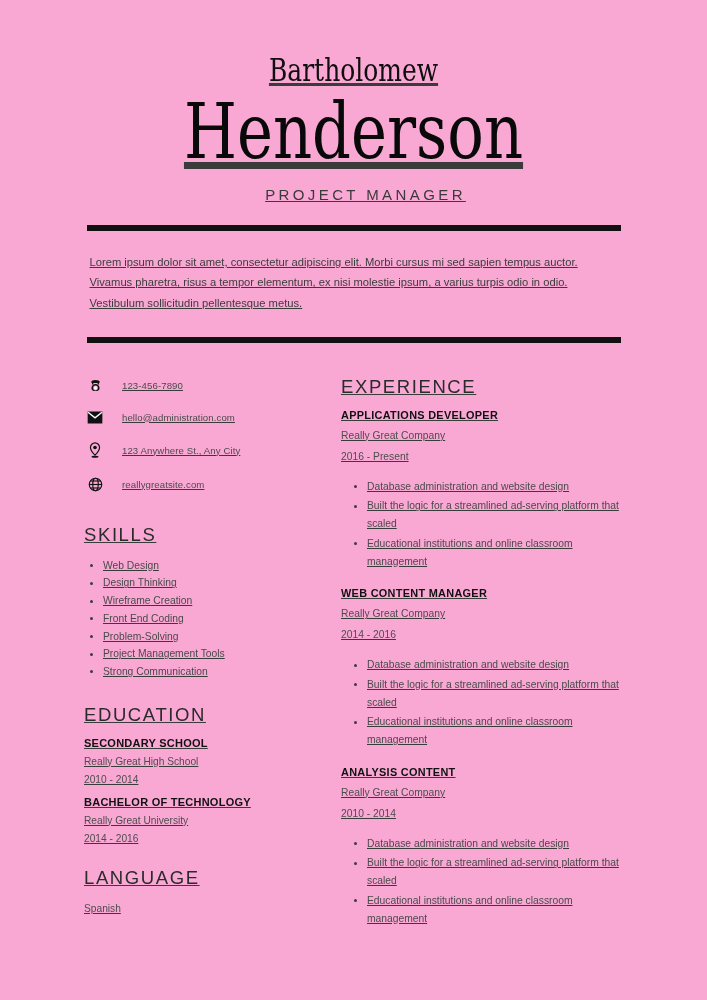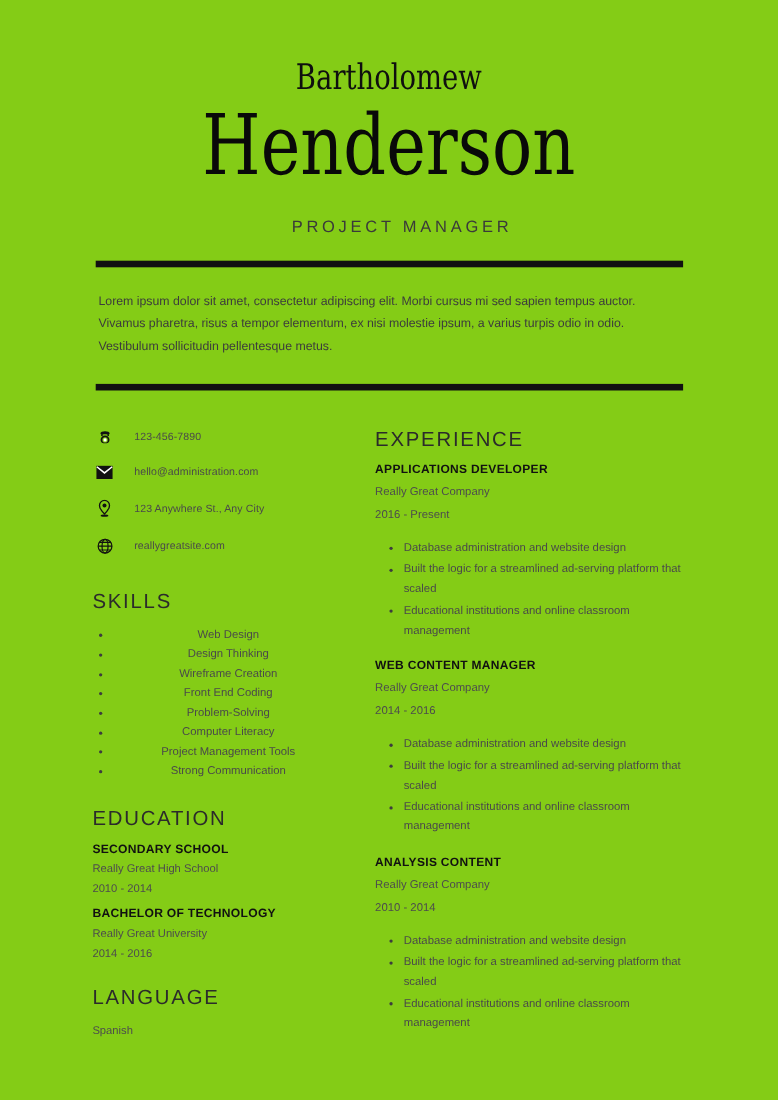--- a/index.html
+++ b/index.html
@@ -14,21 +14,22 @@
     font-family:"Liberation Sans", sans-serif;
     color:#3b3b3b;
     position:relative;
     overflow:hidden;
   }
 
   .page {
     position:relative;
     width:707px;
     height:1000px;
-    background:#84cc16;
+    background:#f9a8d4;
+    text-decoration:underline;
   }
 
   
   .header {
     text-align:center;
     padding-top:54px;
   }
   .first-name {
     font-family:"DejaVu Serif", "Liberation Serif", serif;
     font-size:32px;
@@ -47,21 +48,21 @@
     line-height:1.0;
     margin-top:6px;
     transform:scaleX(0.80);
     transform-origin:center;
   }
   .job-title {
     font-size:15px;
     font-weight:300;
     letter-spacing:3.4px;
     color:#3a3a3a;
-    margin-top:28px;
+    margin-top:16px;
     padding-left:24px;
   }
 
   
   .rule {
     height:6px;
     background:#111111;
     margin:0 auto;
     width:534px;
   }
@@ -121,21 +122,21 @@
     color:#2b2b2b;
     margin-bottom:11px;
   }
   .sec-skills   { margin-top:32px; }
   .sec-education{ margin-top:23px; }
   .sec-language { margin-top:23px; }
 
   
   ul.plain-list {
     list-style:none;
-    margin:0; padding:0;text-align:center;
+    margin:0; padding:0;
   }
   ul.plain-list li {
     position:relative;
     padding-left:19px;
     font-size:10.3px;
     color:#4a4a4a;
     line-height:1.72;
   }
   ul.plain-list li:before {
     content:"";
@@ -287,21 +288,20 @@
       </div>
 
       <div>
         <div class="section-heading sec-skills">SKILLS</div>
         <ul class="plain-list">
           <li>Web Design</li>
           <li>Design Thinking</li>
           <li>Wireframe Creation</li>
           <li>Front End Coding</li>
           <li>Problem-Solving</li>
-          <li>Computer Literacy</li>
           <li>Project Management Tools</li>
           <li>Strong Communication</li>
         </ul>
       </div>
 
       <div>
         <div class="section-heading sec-education">EDUCATION</div>
 
         <div class="edu-entry">
           <div class="edu-title">SECONDARY SCHOOL</div>

